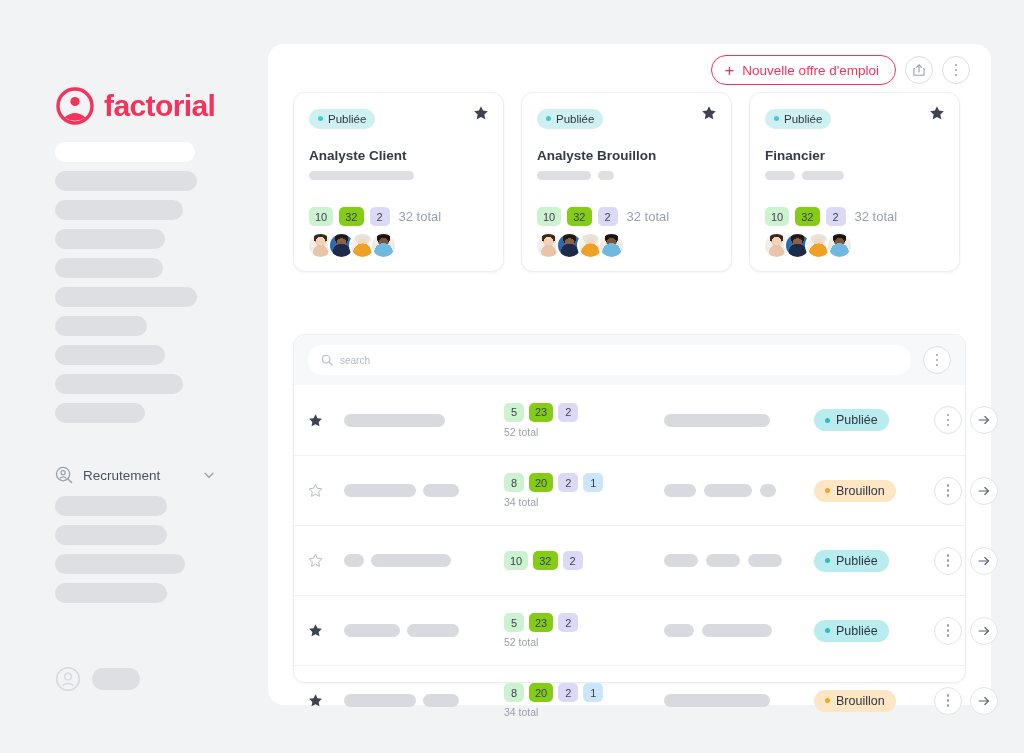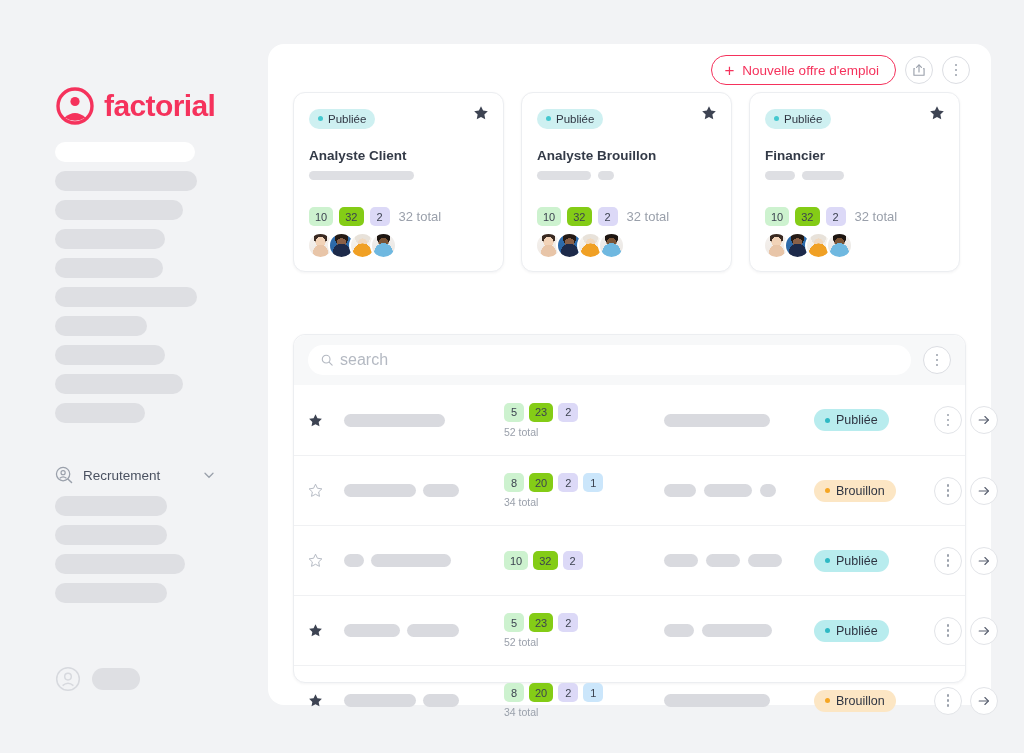--- a/index.html
+++ b/index.html
@@ -136,21 +136,21 @@
     height: 50px; background: #f7f8f9;
     border-radius: 12px 12px 0 0;
     display: flex; align-items: center; padding: 0 14px;
     gap: 12px;
   }
   .search {
     flex: 1; height: 30px; background: #fff;
     border-radius: 15px; display: flex; align-items: center;
     gap: 7px; padding: 0 13px;
   }
-  .search-ph { font-size: 16px; color: #b4b9c2; }
+  .search-ph { font-size: 10px; color: #b4b9c2; }
   .row {
     height: 70px; display: flex; align-items: center;
     padding: 0 14px; border-top: 1px solid #f0f1f3;
     position: relative;
   }
   .row:first-of-type { border-top: none; }
   .c-star { width: 36px; flex: 0 0 36px; display:flex; }
   .c-name { width: 160px; flex: 0 0 160px; display: flex; gap: 7px; align-items: center; }
   .c-name .skel { height: 13px; border-radius: 7px; background: #d9dadf; }
   .c-counts { width: 160px; flex: 0 0 160px; display: flex; flex-direction: column; gap: 4px; }

